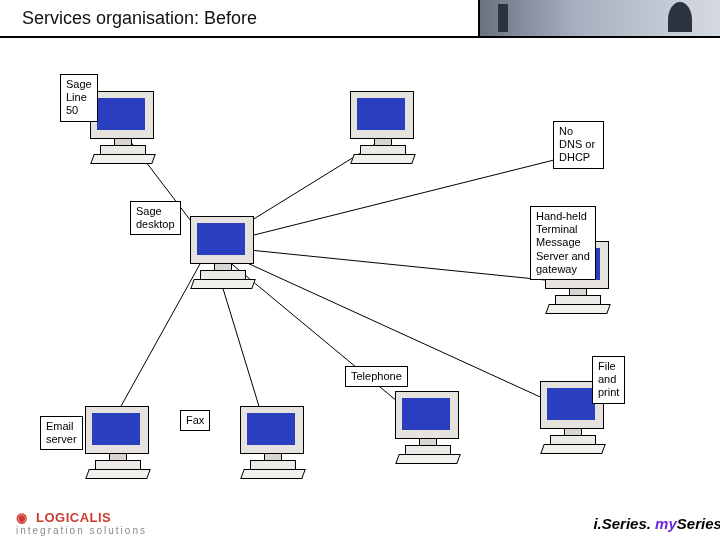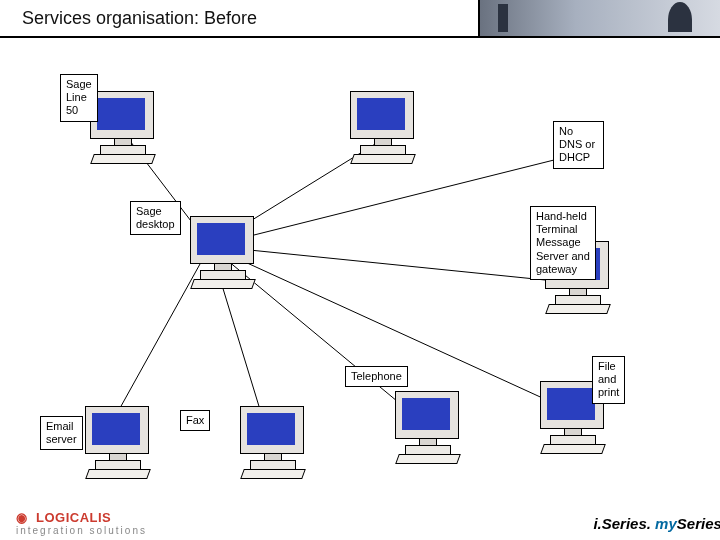--- a/index.html
+++ b/index.html
@@ -16,21 +16,21 @@
   .stand{position:absolute;left:24px;top:47px;width:16px;height:6px;background:#d9d6d2;border:1px solid #000;}
   .base{position:absolute;left:10px;top:54px;width:44px;height:8px;background:#eceae6;border:1px solid #000;}
   .kb{position:absolute;left:2px;top:63px;width:60px;height:8px;background:#f2f0ec;border:1px solid #000;transform:skewX(-20deg);}
   .lbl{position:absolute;background:#fff;border:1px solid #000;font-size:11px;line-height:1.2;padding:3px 5px;white-space:pre-line;}
   .line{stroke:#000;stroke-width:1;}
   .footer{position:absolute;left:0;bottom:4px;width:720px;height:28px;padding-left:20px;}
   .logicalis{position:absolute;left:16px;bottom:0;font-size:13px;color:#cc3b2f;font-weight:bold;letter-spacing:.5px;}
   .logicalis:before{content:"\25C9";color:#cc3b2f;margin-right:4px;}
   .logicalis .sub{display:block;font-size:10px;color:#888;font-weight:normal;letter-spacing:2px;}
   .series{position:absolute;right:14px;bottom:4px;font-size:15px;color:#000;font-weight:bold;font-style:italic;}
-  .series .my{color:#0369a1;font-weight:900;}
+  .series .my{color:#6d28d9;font-weight:900;}
 </style>
 </head>
 <body>
 
 <div class="titlebar">
   <span class="title">Services organisation: Before</span>
   <div class="titleimg"></div>
 </div>
 
 <div class="canvas">

